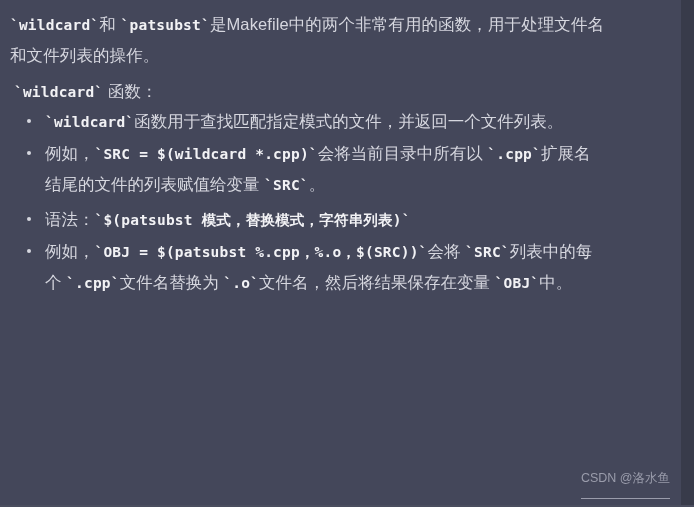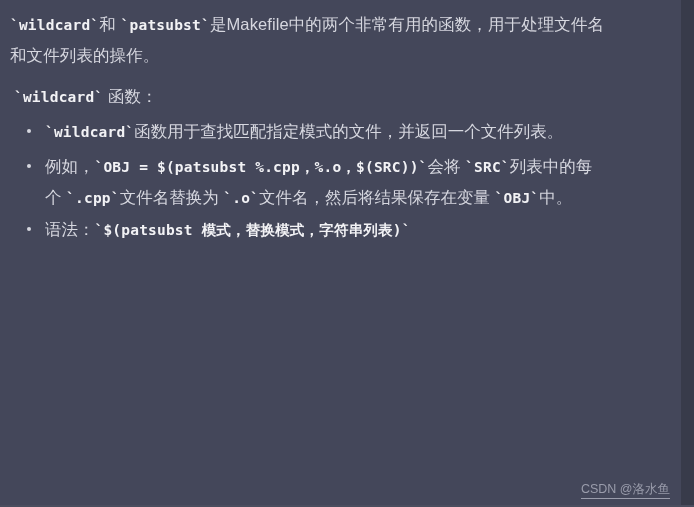--- a/index.html
+++ b/index.html
@@ -57,21 +57,21 @@
     font-size: 16.5px;
     line-height: 30px;
     letter-spacing: 0.1px;
     margin: 0 0 9px 0;
     text-align: left;
   }
 
   .heading {
     color: #d6d7df;
     font-size: 16.5px;
-    line-height: 34px;
+    line-height: 24px;
     margin: 0 0 2px 0;
     padding-left: 4px;
   }
 
   ul.bullets {
     list-style: none;
     margin: 0 12px 4px 0;
     padding: 0;
   }
 
@@ -106,47 +106,48 @@
 
   #watermark {
     position: absolute;
     right: 24px;
     bottom: 8px;
     color: #9a9cab;
     font-size: 12.5px;
     line-height: 16px;
     font-family: "Liberation Sans", "DejaVu Sans", sans-serif;
     border-bottom: 1px solid #9a9cab;
-    padding-bottom: 1px;
+    padding-bottom: 12px;
     white-space: nowrap;
   }
 </style>
 </head>
 <body>
 
 <div id="doc">
 
   <div id="content">
 
     <p class="para">
       <code class="code">`wildcard`</code><span>和 </span><code class="code">`patsubst`</code><span>是Makefile中的两个非常有用的函数，用于处理文件名和文件列表的操作。</span>
     </p>
 
     <div class="heading">
       <code class="code">`wildcard`</code><span> 函数：</span>
     </div>
 
     <ul class="bullets">
       <li><code class="code">`wildcard`</code><span>函数用于查找匹配指定模式的文件，并返回一个文件列表。</span></li>
+      <li><span>例如，</span><code class="code">`SRC = $(wildcard *.cpp)`</code><span>会将当前目录中所有以 </span><code class="code">`.cpp`</code><span>扩展名结尾的文件的列表赋值给变量 </span><code class="code">`SRC`</code><span>。</span></li>
     </ul>
 
 
     <ul class="bullets">
+      <li><span>语法：</span><code class="code">`$(patsubst 模式，替换模式，字符串列表)`</code></li>
       <li><span>例如，</span><code class="code">`OBJ = $(patsubst %.cpp，%.o，$(SRC))`</code><span>会将 </span><code class="code">`SRC`</code><span>列表中的每个 </span><code class="code">`.cpp`</code><span>文件名替换为 </span><code class="code">`.o`</code><span>文件名，然后将结果保存在变量 </span><code class="code">`OBJ`</code><span>中。</span></li>
-      <li><span>语法：</span><code class="code">`$(patsubst 模式，替换模式，字符串列表)`</code></li>
     </ul>
 
   </div>
 
   <div id="right-gutter"></div>
   <div id="bottom-rule"></div>
 
   <div id="watermark">CSDN @洛水鱼</div>
 
 </div>

